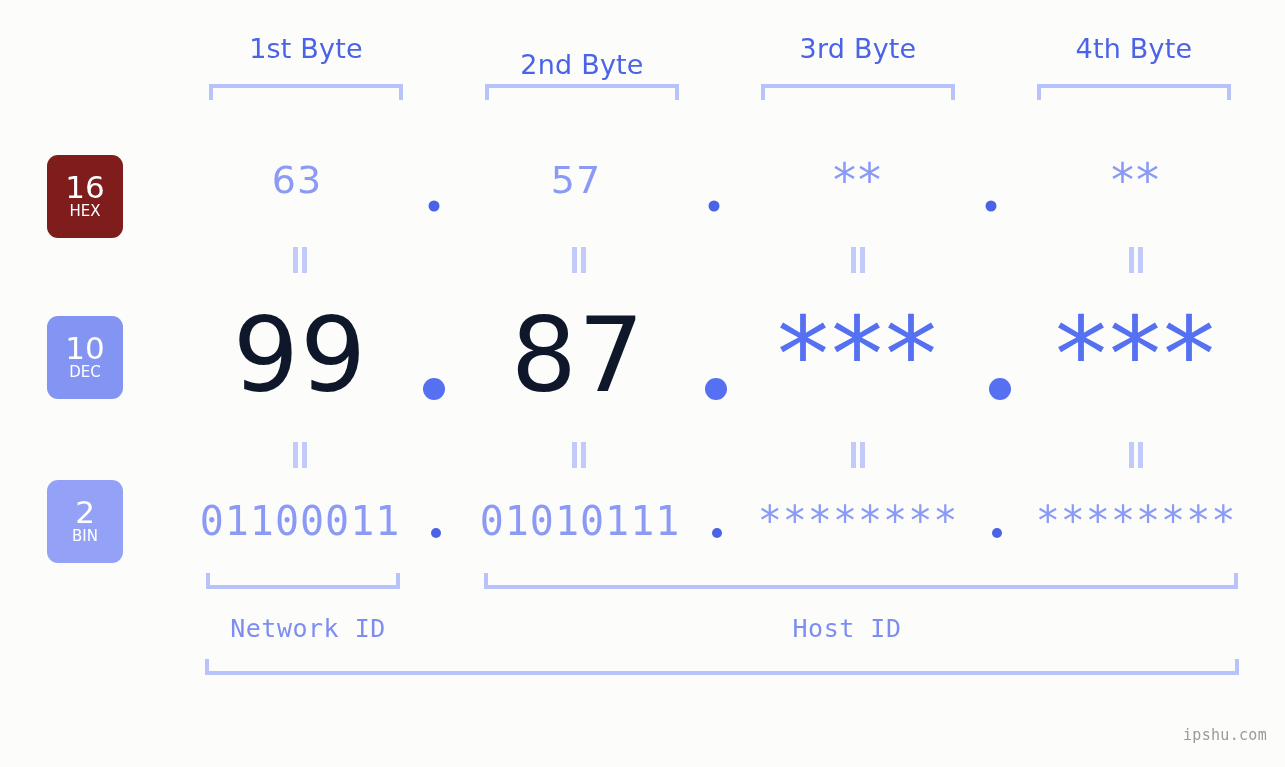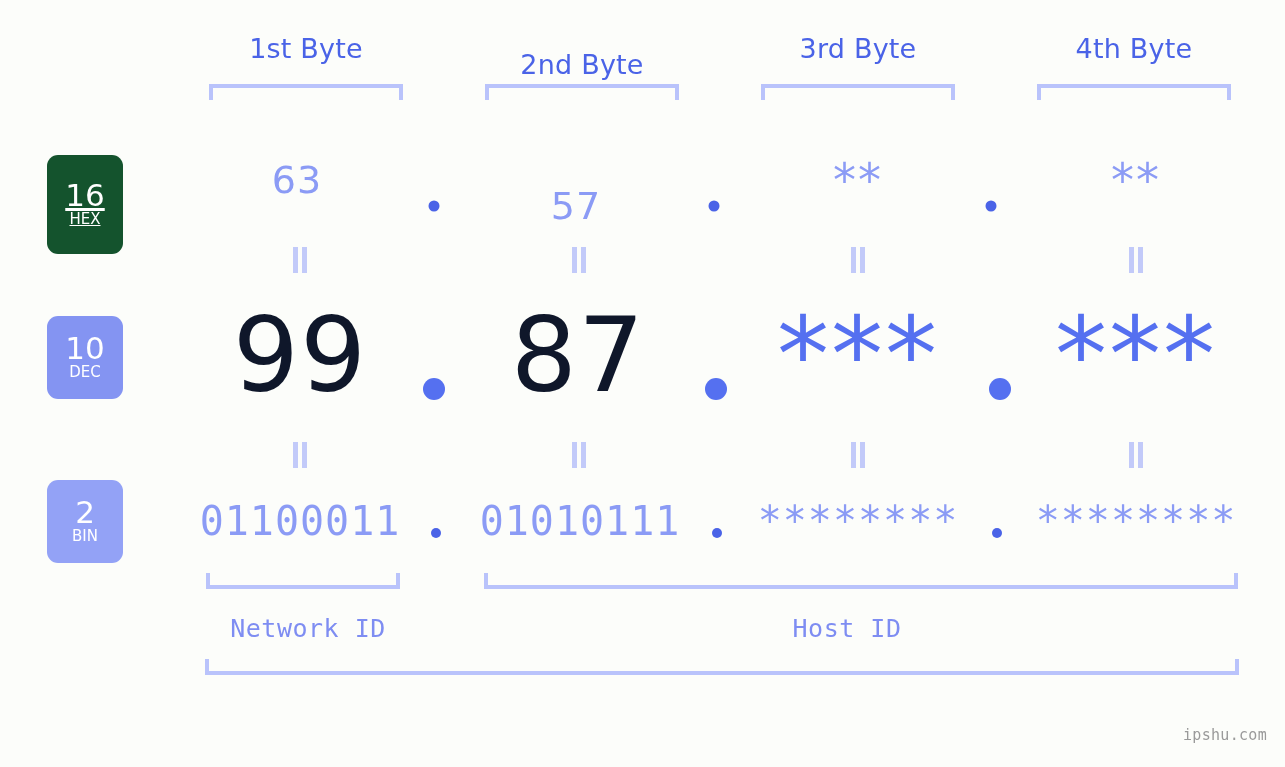--- a/index.html
+++ b/index.html
@@ -67,21 +67,21 @@
   .badge .num {
     font-size: 31px;
     line-height: 1.0;
     font-weight: 400;
   }
   .badge .sys {
     font-size: 15px;
     line-height: 1.15;
     font-weight: 400;
   }
-  #badge-hex { top: 155px; height: 99px; background: #14532d; text-decoration: underline; }
+  #badge-hex { top: 155px; height: 83px; background: #7f1d1d; }
   #badge-dec { top: 316px; height: 83px; background: #8494f2; }
   #badge-bin { top: 480px; height: 83px; background: #93a2f6; }
 
   
   .row {
     position: absolute;
     left: 0;
     width: 1285px;
     height: 0;
   }
@@ -231,21 +231,21 @@
     <span class="sys">DEC</span>
   </div>
   <div class="badge" id="badge-bin">
     <span class="num">2</span>
     <span class="sys">BIN</span>
   </div>
 
   <div class="row" style="top:180px;">
     <span class="cell hex-val" style="left:297px;">63</span>
     <span class="sep hex-sep" style="left:434px;top:26px;"></span>
-    <span class="cell hex-val" style="left:576px;margin-top:26px;">57</span>
+    <span class="cell hex-val" style="left:576px;">57</span>
     <span class="sep hex-sep" style="left:714px;top:26px;"></span>
     <span class="cell hex-star" style="left:858px;">**</span>
     <span class="sep hex-sep" style="left:991px;top:26px;"></span>
     <span class="cell hex-star" style="left:1136px;">**</span>
   </div>
 
   <div class="eq" style="left:300px;top:247px;">
       <i></i>
       <i></i>
     </div>

